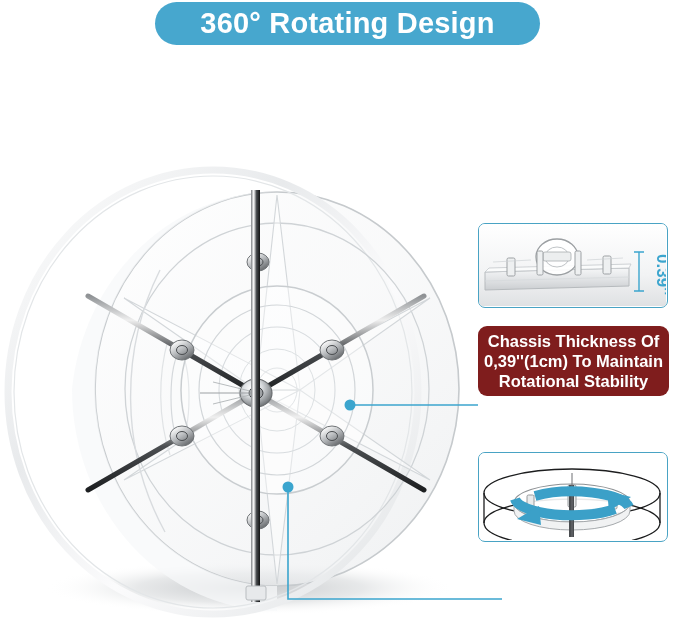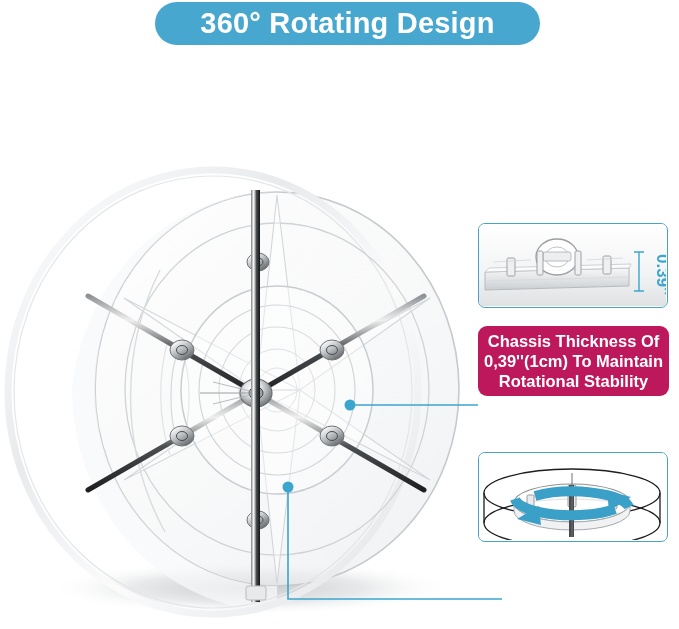--- a/index.html
+++ b/index.html
@@ -64,21 +64,21 @@
   }
   #inset-rotation {
     left: 478px;
     top: 452px;
     width: 190px;
     height: 90px;
   }
   .caption-box {
     position: absolute;
     box-sizing: border-box;
-    background: #be185d;
+    background: #7f1d1d;
     border-radius: 9px;
     color: #ffffff;
     font-weight: bold;
     display: flex;
     align-items: center;
     justify-content: center;
     text-align: center;
     line-height: 1.22;
     padding: 4px 6px;
   }

